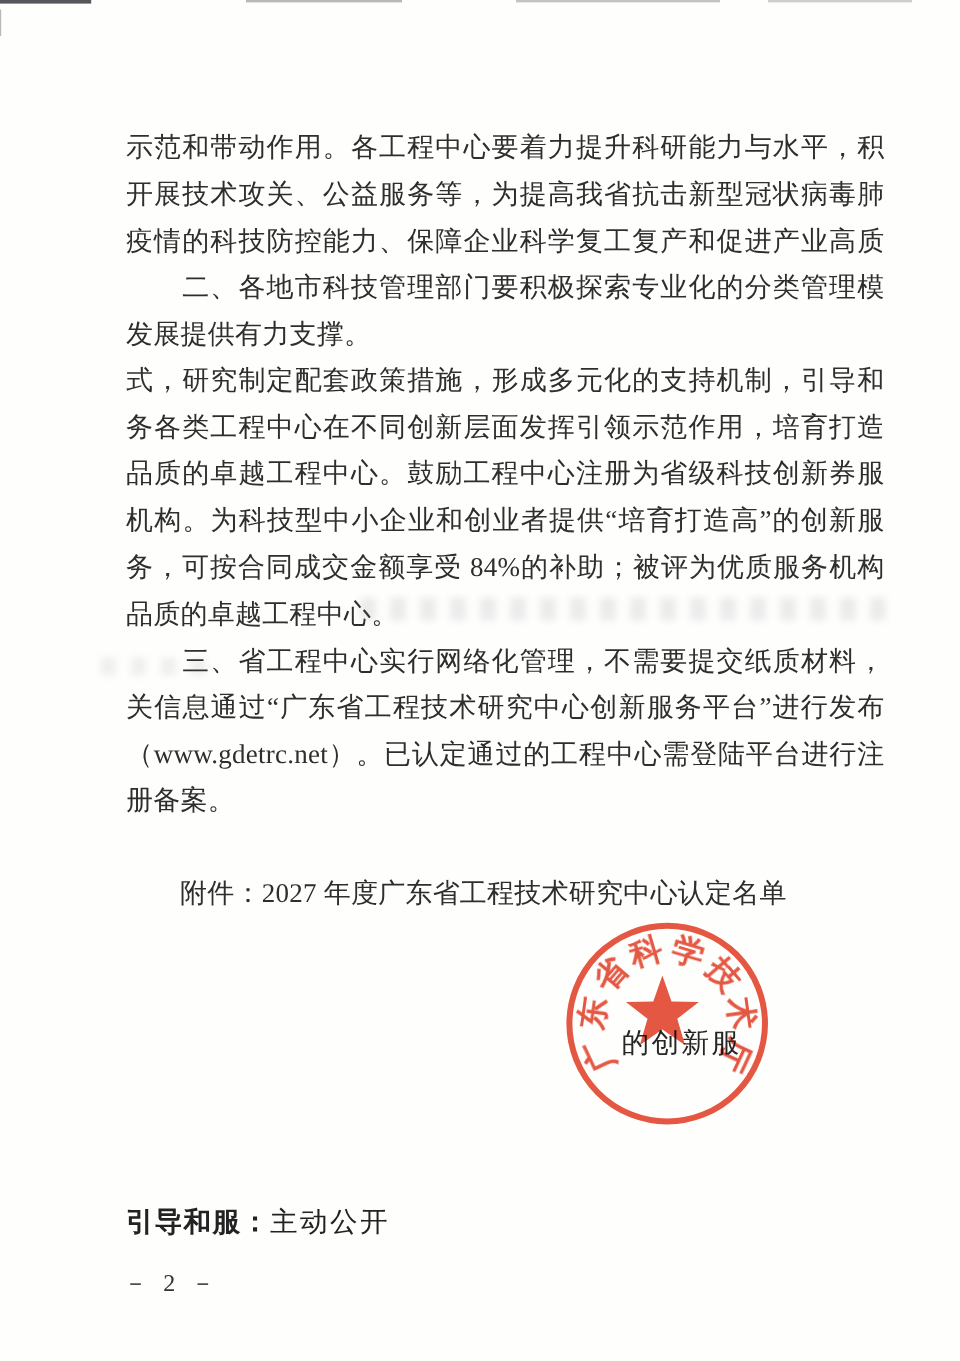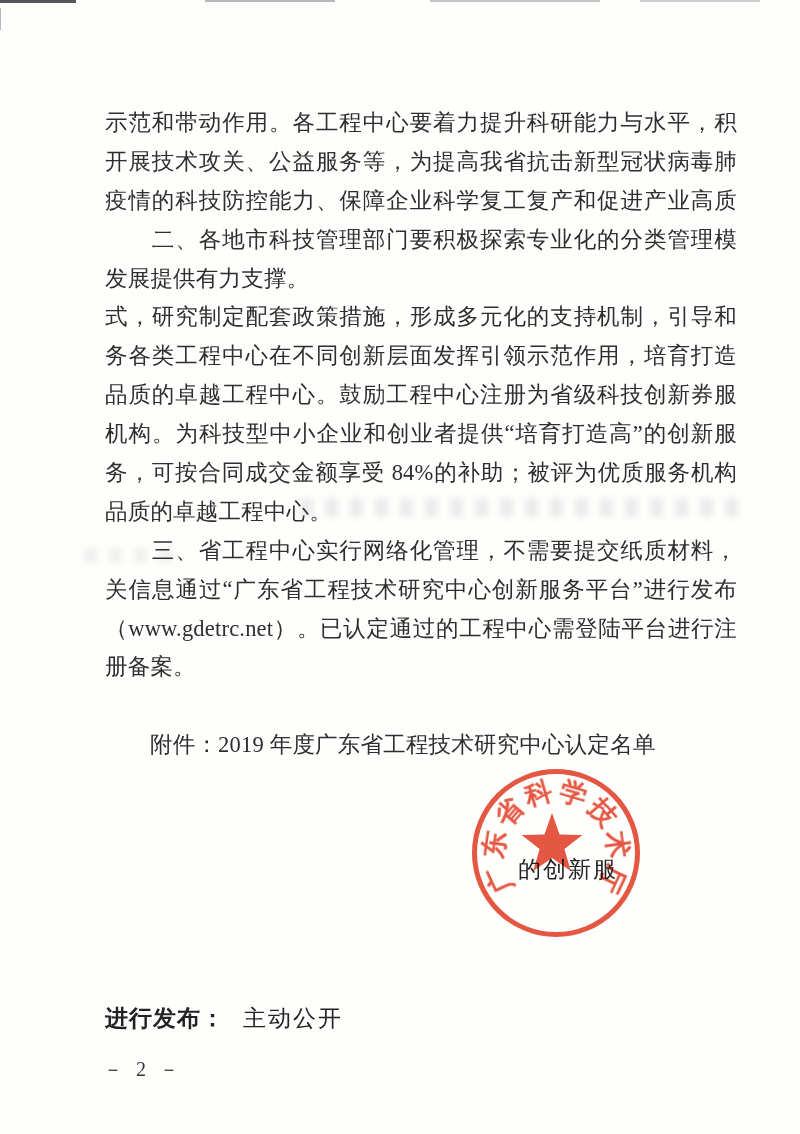--- a/index.html
+++ b/index.html
@@ -62,21 +62,21 @@
     background:repeating-linear-gradient(90deg,rgba(110,112,125,.5) 0 13px,transparent 13px 25px);
     filter:blur(3px);
   }
 
   
   .disclosure{
     position:absolute;left:105px;top:1003px;
     font-size:23px;color:#222;
   }
   .disclosure .lbl{font-weight:700;letter-spacing:1px;}
-  .disclosure .val{letter-spacing:2px;margin-left:18px;}
+  .disclosure .val{letter-spacing:2px;}
   .page-number{
     position:absolute;left:103px;top:1056px;
     font-size:20px;color:#333;letter-spacing:4px;
   }
 </style>
 </head>
 <body>
 
 <div class="page">
 
@@ -96,21 +96,21 @@
     <div class="line j">务各类工程中心在不同创新层面发挥引领示范作用，培育打造高</div>
     <div class="line j">品质的卓越工程中心。鼓励工程中心注册为省级科技创新券服务</div>
     <div class="line j">机构。为科技型中小企业和创业者提供“培育打造高”的创新服</div>
     <div class="line j">务，可按合同成交金额享受 84%的补助；被评为优质服务机构的</div>
     <div class="line">品质的卓越工程中心。</div>
     <div class="line j">　　三、省工程中心实行网络化管理，不需要提交纸质材料，相</div>
     <div class="line j">关信息通过“广东省工程技术研究中心创新服务平台”进行发布</div>
     <div class="line j">（www.gdetrc.net）。已认定通过的工程中心需登陆平台进行注</div>
     <div class="line">册备案。</div>
     <div class="line spacer"></div>
-    <div class="line attach">附件：2019 年度广东省工程技术研究中心认定名单</div>
+    <div class="line attach">附件：2027 年度广东省工程技术研究中心认定名单</div>
   </div>
 
   <div class="ghost" style="left:300px;top:498px;width:438px;height:19px;opacity:.26;"></div>
   <div class="ghost" style="left:84px;top:548px;width:92px;height:15px;opacity:.2;"></div>
 
   <div class="signer">的创新服</div>
 
   <div class="seal">
     <div class="seal-ring"></div>
     <svg class="seal-star" width="68" height="68" viewBox="-34 -34 68 68">
@@ -122,17 +122,17 @@
         <span style="transform: translate(-50%, -50%) rotate(-49.2857deg) translateY(-62px);">省</span>
         <span style="transform: translate(-50%, -50%) rotate(-16.4286deg) translateY(-62px);">科</span>
         <span style="transform: translate(-50%, -50%) rotate(16.4286deg) translateY(-62px);">学</span>
         <span style="transform: translate(-50%, -50%) rotate(49.2857deg) translateY(-62px);">技</span>
         <span style="transform: translate(-50%, -50%) rotate(82.1429deg) translateY(-62px);">术</span>
         <span style="transform: translate(-50%, -50%) rotate(115deg) translateY(-62px);">厅</span>
       </div>
   </div>
 
   <div class="disclosure">
-    <span class="lbl">进行发布：</span><span class="val">主动公开</span>
+    <span class="lbl">引导和服：</span><span class="val">主动公开</span>
   </div>
   <div class="page-number">－ 2 －</div>
 
 </div>
 
 </body></html>

